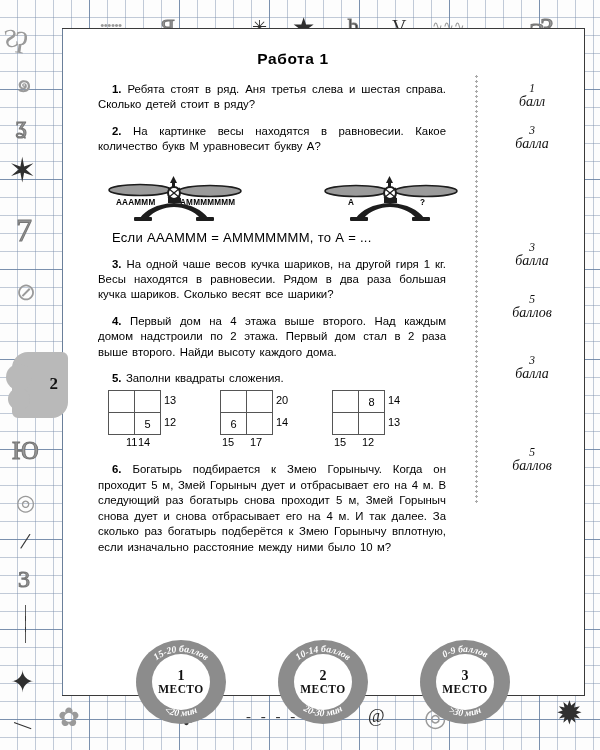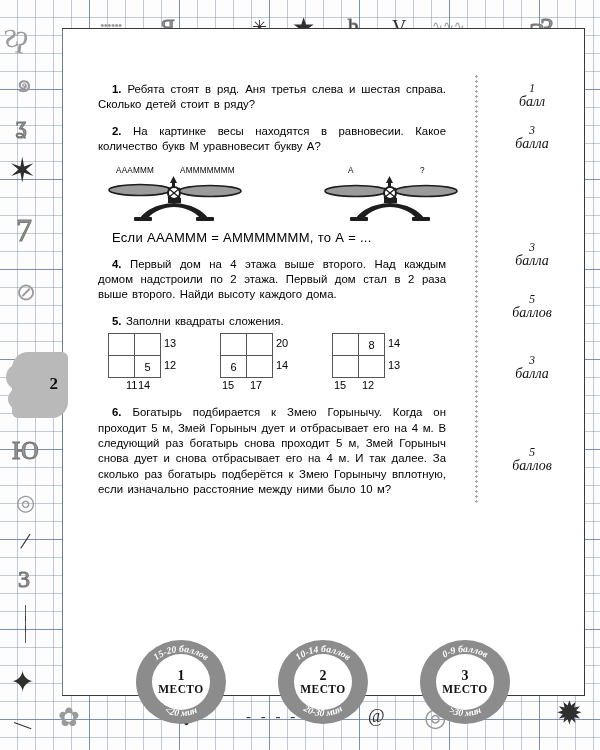--- a/index.html
+++ b/index.html
@@ -84,22 +84,22 @@
     font-family:"Liberation Serif", serif;font-style:italic;color:#111;
   }
   .score .num{font-size:11.5px;line-height:13px;}
   .score .wrd{font-size:14px;line-height:13px;}
 
   
   .scales-row{position:relative;height:58px;margin:4px 0 6px 0;}
   .scale{position:absolute;top:10px;}
   .scale svg{display:block;}
   .scale-lbl{
-    position:absolute;font-size:8.2px;color:#000;font-weight:400;
-    letter-spacing:.2px;white-space:nowrap;
+    position:absolute;font-size:8.2px;color:#000;font-weight:700;
+    letter-spacing:.2px;white-space:nowrap;margin-top:32px;
   }
   .eqline{font-size:13px;margin:2px 0 12px 0;text-indent:14px;letter-spacing:.3px;}
 
   
   .grids{position:relative;height:64px;margin:4px 0 6px 0;}
   .gridbox{position:absolute;top:0;}
   table.sq{border-collapse:collapse;}
   table.sq td{
     width:25px;height:21px;border:1px solid #555;
     text-align:center;font-size:11px;color:#000;padding:0;
@@ -232,20 +232,21 @@
   <div class="doodle dk" style="left:556px;top:646px;font-size:34px;">✹</div>
 </div>
 
 <div id="sheet"></div>
 <div id="sheet-top-rule"></div>
 <div id="sheet-bottom-rule"></div>
 <div id="left-rule"></div>
 
 <div id="content">
 
+  <div class="title">Работа 1</div>
 
   <div class="body-col">
 
     <div class="task">
       <b>1.</b>
       <span>Ребята стоят в ряд. Аня третья слева и шестая справа. Сколько детей стоит в ряду?</span>
     </div>
 
     <div class="task">
       <b>2.</b>
@@ -284,20 +285,24 @@
           <rect x="62" y="22" width="13" height="5" fill="#1d1d1d"></rect>
           <path d="M68 27 C 50 28 40 34 34 42 L 42 42 C 48 35 58 31 68 31 C 78 31 88 35 94 42 L 102 42 C 96 34 86 28 68 27 Z" fill="#1d1d1d"></path>
           <rect x="28" y="41" width="18" height="4" rx="1" fill="#1d1d1d"></rect>
           <rect x="90" y="41" width="18" height="4" rx="1" fill="#1d1d1d"></rect>
         </svg>
       </div>
     </div>
 
     <div class="eqline">Если АААМММ = АМММММММ, то А = ...</div>
 
+    <div class="task">
+      <b>3.</b>
+      <span>На одной чаше весов кучка шариков, на другой гиря 1 кг. Весы находятся в равновесии. Рядом в два раза большая кучка шариков. Сколько весят все шарики?</span>
+    </div>
 
     <div class="task">
       <b>4.</b>
       <span>Первый дом на 4 этажа выше второго. Над каждым домом надстроили по 2 этажа. Первый дом стал в 2 раза выше второго. Найди высоту каждого дома.</span>
     </div>
 
     <div class="task" style="margin-bottom:4px;">
       <b>5.</b>
       <span>Заполни квадраты сложения.</span>
     </div>

